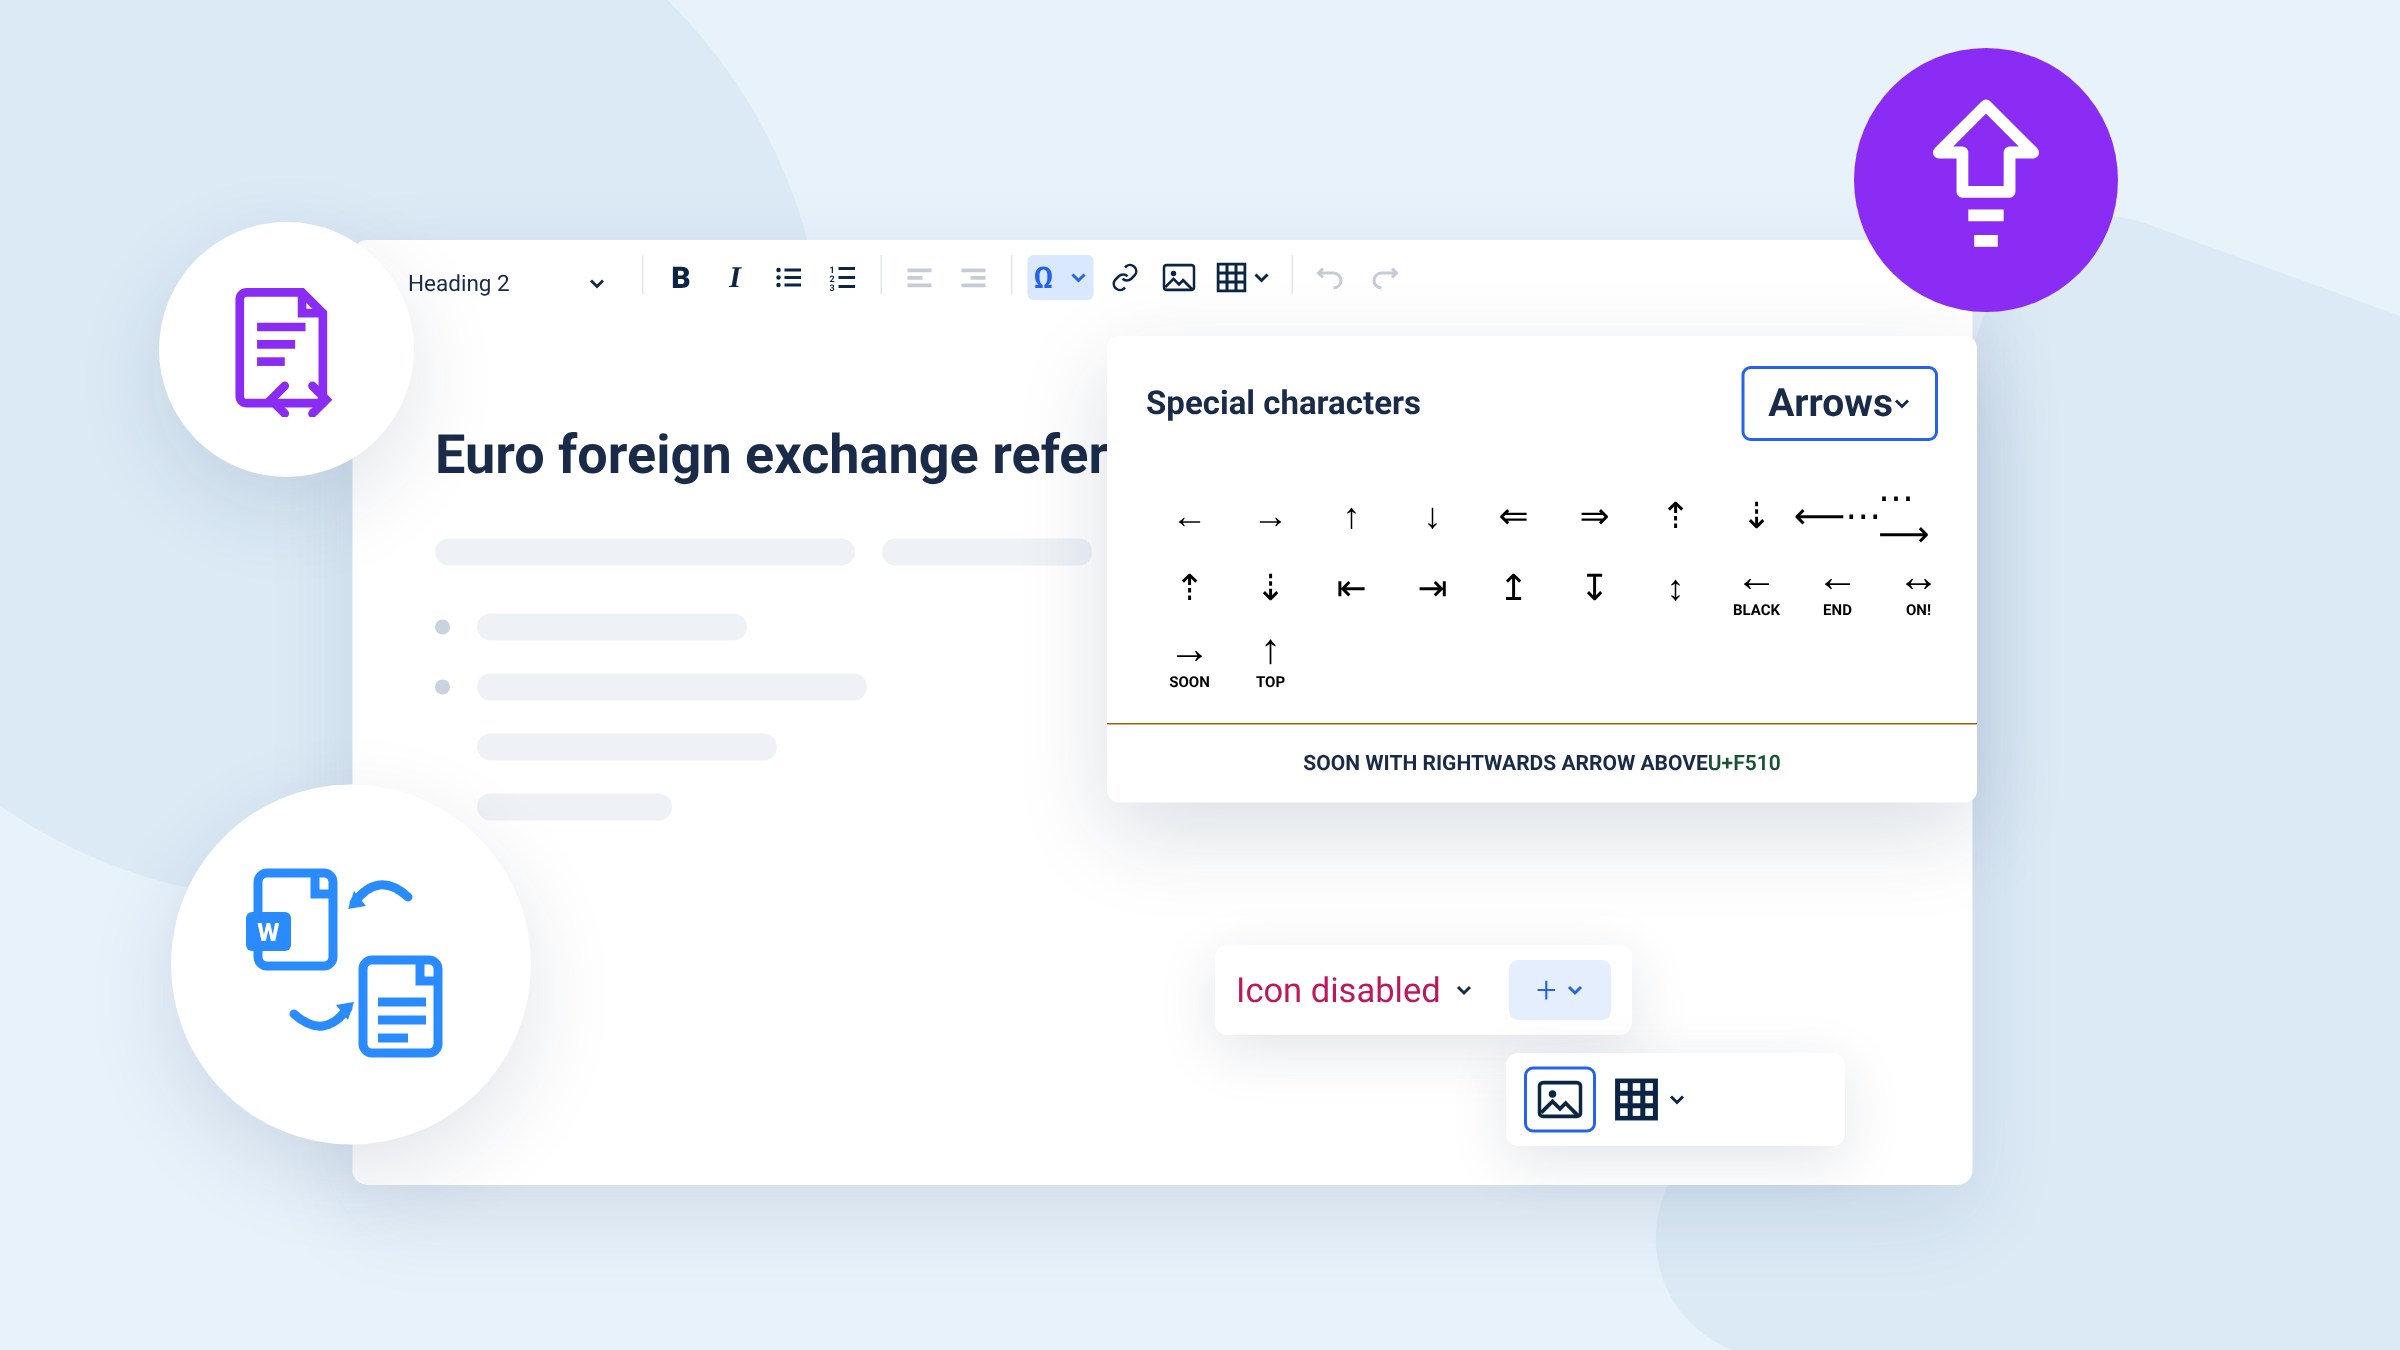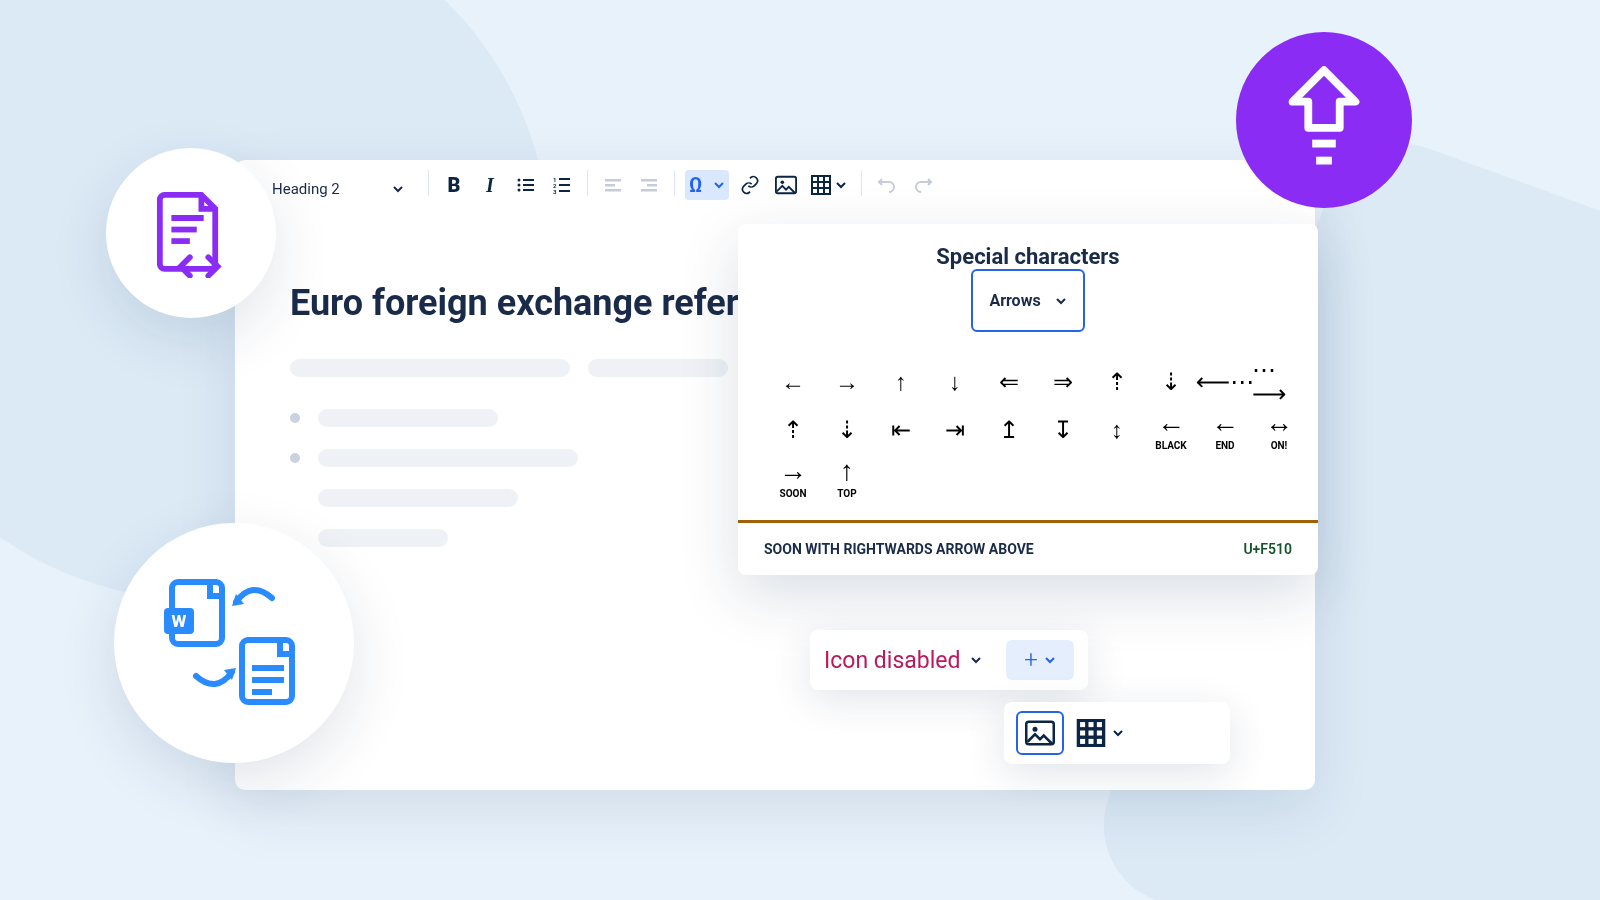--- a/index.html
+++ b/index.html
@@ -29,28 +29,28 @@
 .doc-title { font-size:36px; font-weight:700; color:#1a2b4a; line-height:1.3; }
 .skel { background:#eef2f6; border-radius:12px; height:18px; }
 .skel-row { display:flex; gap:18px; margin-top:32px; }
 .skel-list { margin-top:32px; }
 .skel-item { display:flex; align-items:center; gap:18px; margin-bottom:22px; }
 .skel-dot { width:10px; height:10px; background:#c9d3df; border-radius:50%; }
 .panel-sc {
   position:absolute; left:738px; top:224px; width:580px;
   background:#fff; border-radius:8px; box-shadow:0 20px 60px rgba(10,40,80,.15);
 }
-.panel-hdr { display:flex; align-items:center; justify-content:space-between; padding:20px 26px 10px;flex-direction:column; }
+.panel-hdr { display:flex; align-items:center; justify-content:space-between; padding:20px 26px 10px; }
 .panel-title { font-size:22px; font-weight:700; color:#1a2b4a; }
-.panel-dd { border:2px solid #2563eb; border-radius:6px; padding:20px 16px; display:flex; align-items:center; gap:14px; font-size:16px; font-weight:700; color:#1a2b4a; }
+.panel-dd { border:2px solid #2563eb; border-radius:6px; padding:8px 16px; display:flex; align-items:center; font-size:26px; font-weight:700; color:#1a2b4a; }
 .char-grid { padding:16px 0 18px 28px; display:flex; flex-wrap:wrap; }
 .char-cell { width:54px; height:48px; display:flex; flex-direction:column; align-items:center; justify-content:center; font-size:20px; color:#000; }
 .char-glyph { font-size:24px; line-height:1; }
 .char-lbl { font-size:10px; font-weight:700; margin-top:3px; }
-.panel-ftr { border-top:3px solid #a16207; padding:18px 26px; display:flex; justify-content:space-between; font-size:14px; font-weight:700; color:#1a2b4a; }
+.panel-ftr { border-top:1px solid #a16207; padding:18px 26px; display:flex; justify-content:center; font-size:14px; font-weight:700; color:#1a2b4a; }
 .panel-code { color:#14532d; font-weight:600; }
 .callout-icon { position:absolute; left:810px; top:630px; width:278px; height:60px; background:#fff; border-radius:8px; box-shadow:0 10px 40px rgba(10,40,80,.12); display:flex; align-items:center; padding:0 14px; gap:10px; }
 .ci-label { font-size:23px; color:#be185d; }
 .ci-chev { color:#1a2b4a; }
 .ci-plus { width:68px; height:40px; background:#e4eefc; border-radius:6px; display:flex; align-items:center; justify-content:center; gap:6px; margin-left:auto; }
 .ci-plus .plus { color:#2563eb; font-size:24px; font-weight:300; }
 .callout-tools { position:absolute; left:1004px; top:702px; width:226px; height:62px; background:#fff; border-radius:8px; box-shadow:0 10px 40px rgba(10,40,80,.12); display:flex; align-items:center; padding:0 12px; gap:12px; }
 .ct-img { width:48px; height:44px; border:2px solid #2563eb; border-radius:6px; display:flex; align-items:center; justify-content:center; }
 .ct-tbl { display:flex; align-items:center; gap:6px; }
 .badge-purple { position:absolute; right:188px; top:32px; width:176px; height:176px; background:#8b2cf5; border-radius:50%; display:flex; align-items:center; justify-content:center; }

